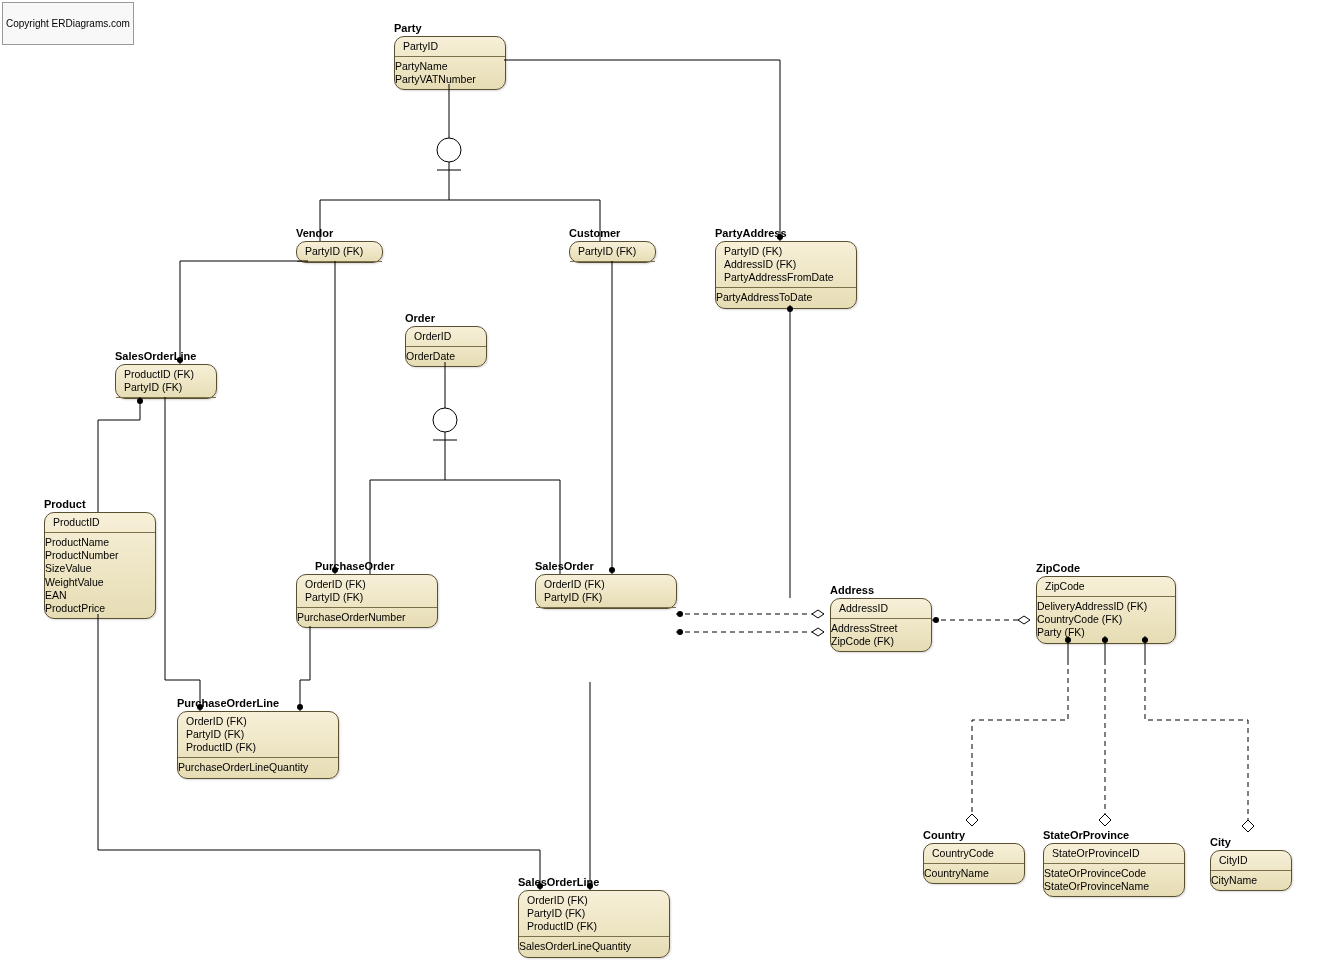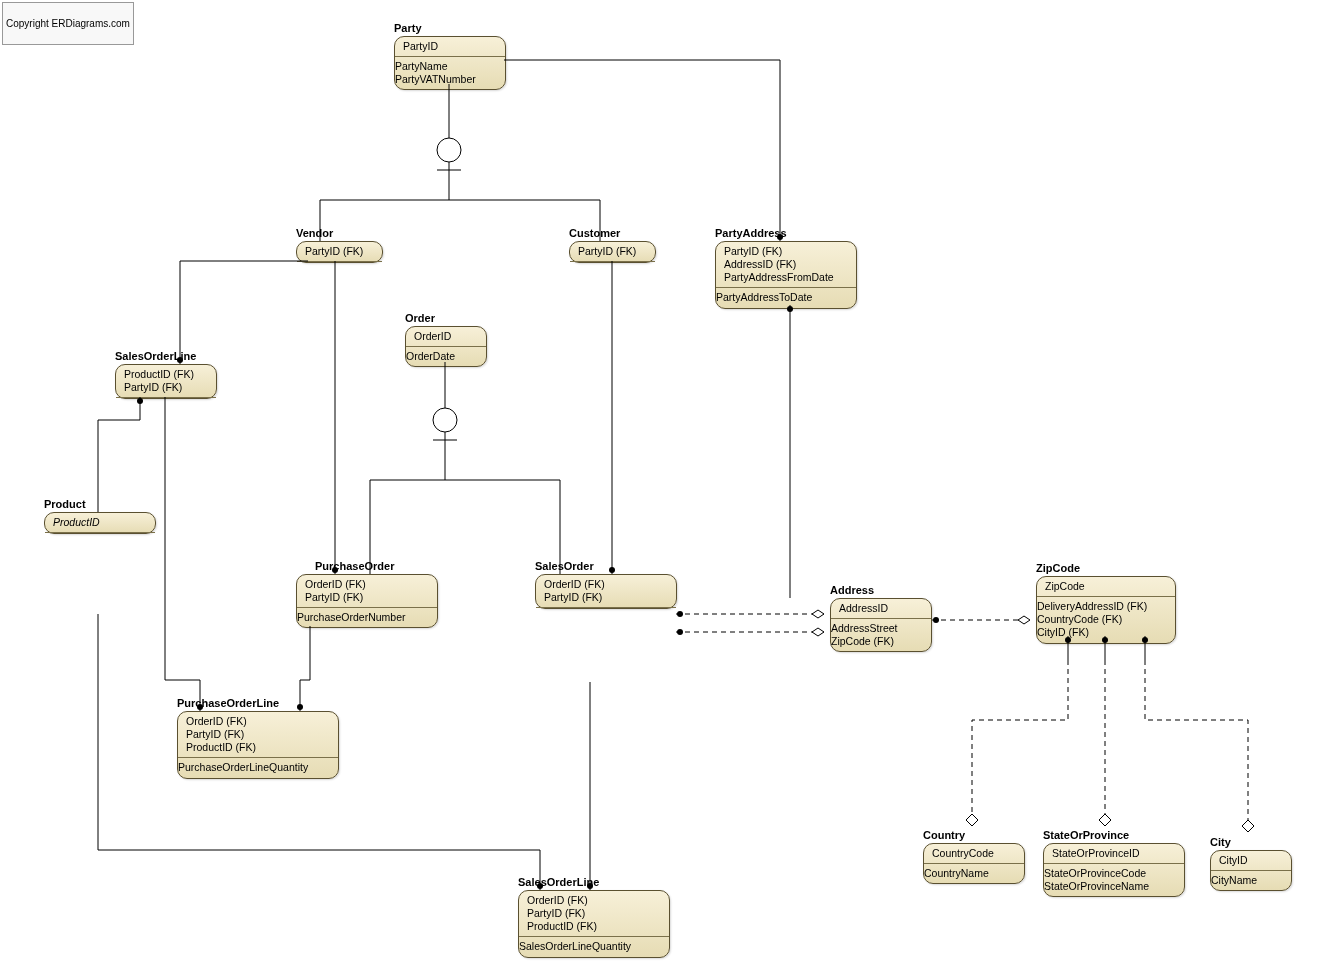--- a/index.html
+++ b/index.html
@@ -105,24 +105,32 @@
 
 <div class="entity-title" style="left:115px; top:350px;">SalesOrderLine</div>
 <div class="entity" style="left:115px; top:364px; width:100px;">
   <div class="ek">
     <div class="row">ProductID (FK)</div>
     <div class="row">PartyID (FK)</div>
   </div>
 </div>
 
 <div class="entity-title" style="left:44px; top:498px;">Product</div>
-<div class="entity" style="left:44px; top:512px; width:110px;font-style:italic;">
+<div class="entity" style="left:44px; top:512px; width:110px;">
   <div class="ek">
       <div class="row">ProductID</div>
     </div>
+  <div class="ea">
+    <div class="row">ProductName</div>
+    <div class="row">ProductNumber</div>
+    <div class="row">SizeValue</div>
+    <div class="row">WeightValue</div>
+    <div class="row">EAN</div>
+    <div class="row">ProductPrice</div>
+  </div>
 </div>
 
 <div class="entity-title" style="left:296px; top:560px;margin-left:19px;">PurchaseOrder</div>
 <div class="entity" style="left:296px; top:574px; width:140px;">
   <div class="ek">
     <div class="row">OrderID (FK)</div>
     <div class="row">PartyID (FK)</div>
   </div>
   <div class="ea">
       <div class="row">PurchaseOrderNumber</div>
@@ -173,21 +181,21 @@
 </div>
 
 <div class="entity-title" style="left:1036px; top:562px;">ZipCode</div>
 <div class="entity" style="left:1036px; top:576px; width:138px;">
   <div class="ek">
       <div class="row">ZipCode</div>
     </div>
   <div class="ea">
     <div class="row">DeliveryAddressID (FK)</div>
     <div class="row">CountryCode (FK)</div>
-    <div class="row">CityID (FK)</div>
+    <div class="row">Party (FK)</div>
   </div>
 </div>
 
 <div class="entity-title" style="left:923px; top:829px;">Country</div>
 <div class="entity" style="left:923px; top:843px; width:100px;">
   <div class="ek">
       <div class="row">CountryCode</div>
     </div>
   <div class="ea">
       <div class="row">CountryName</div>

